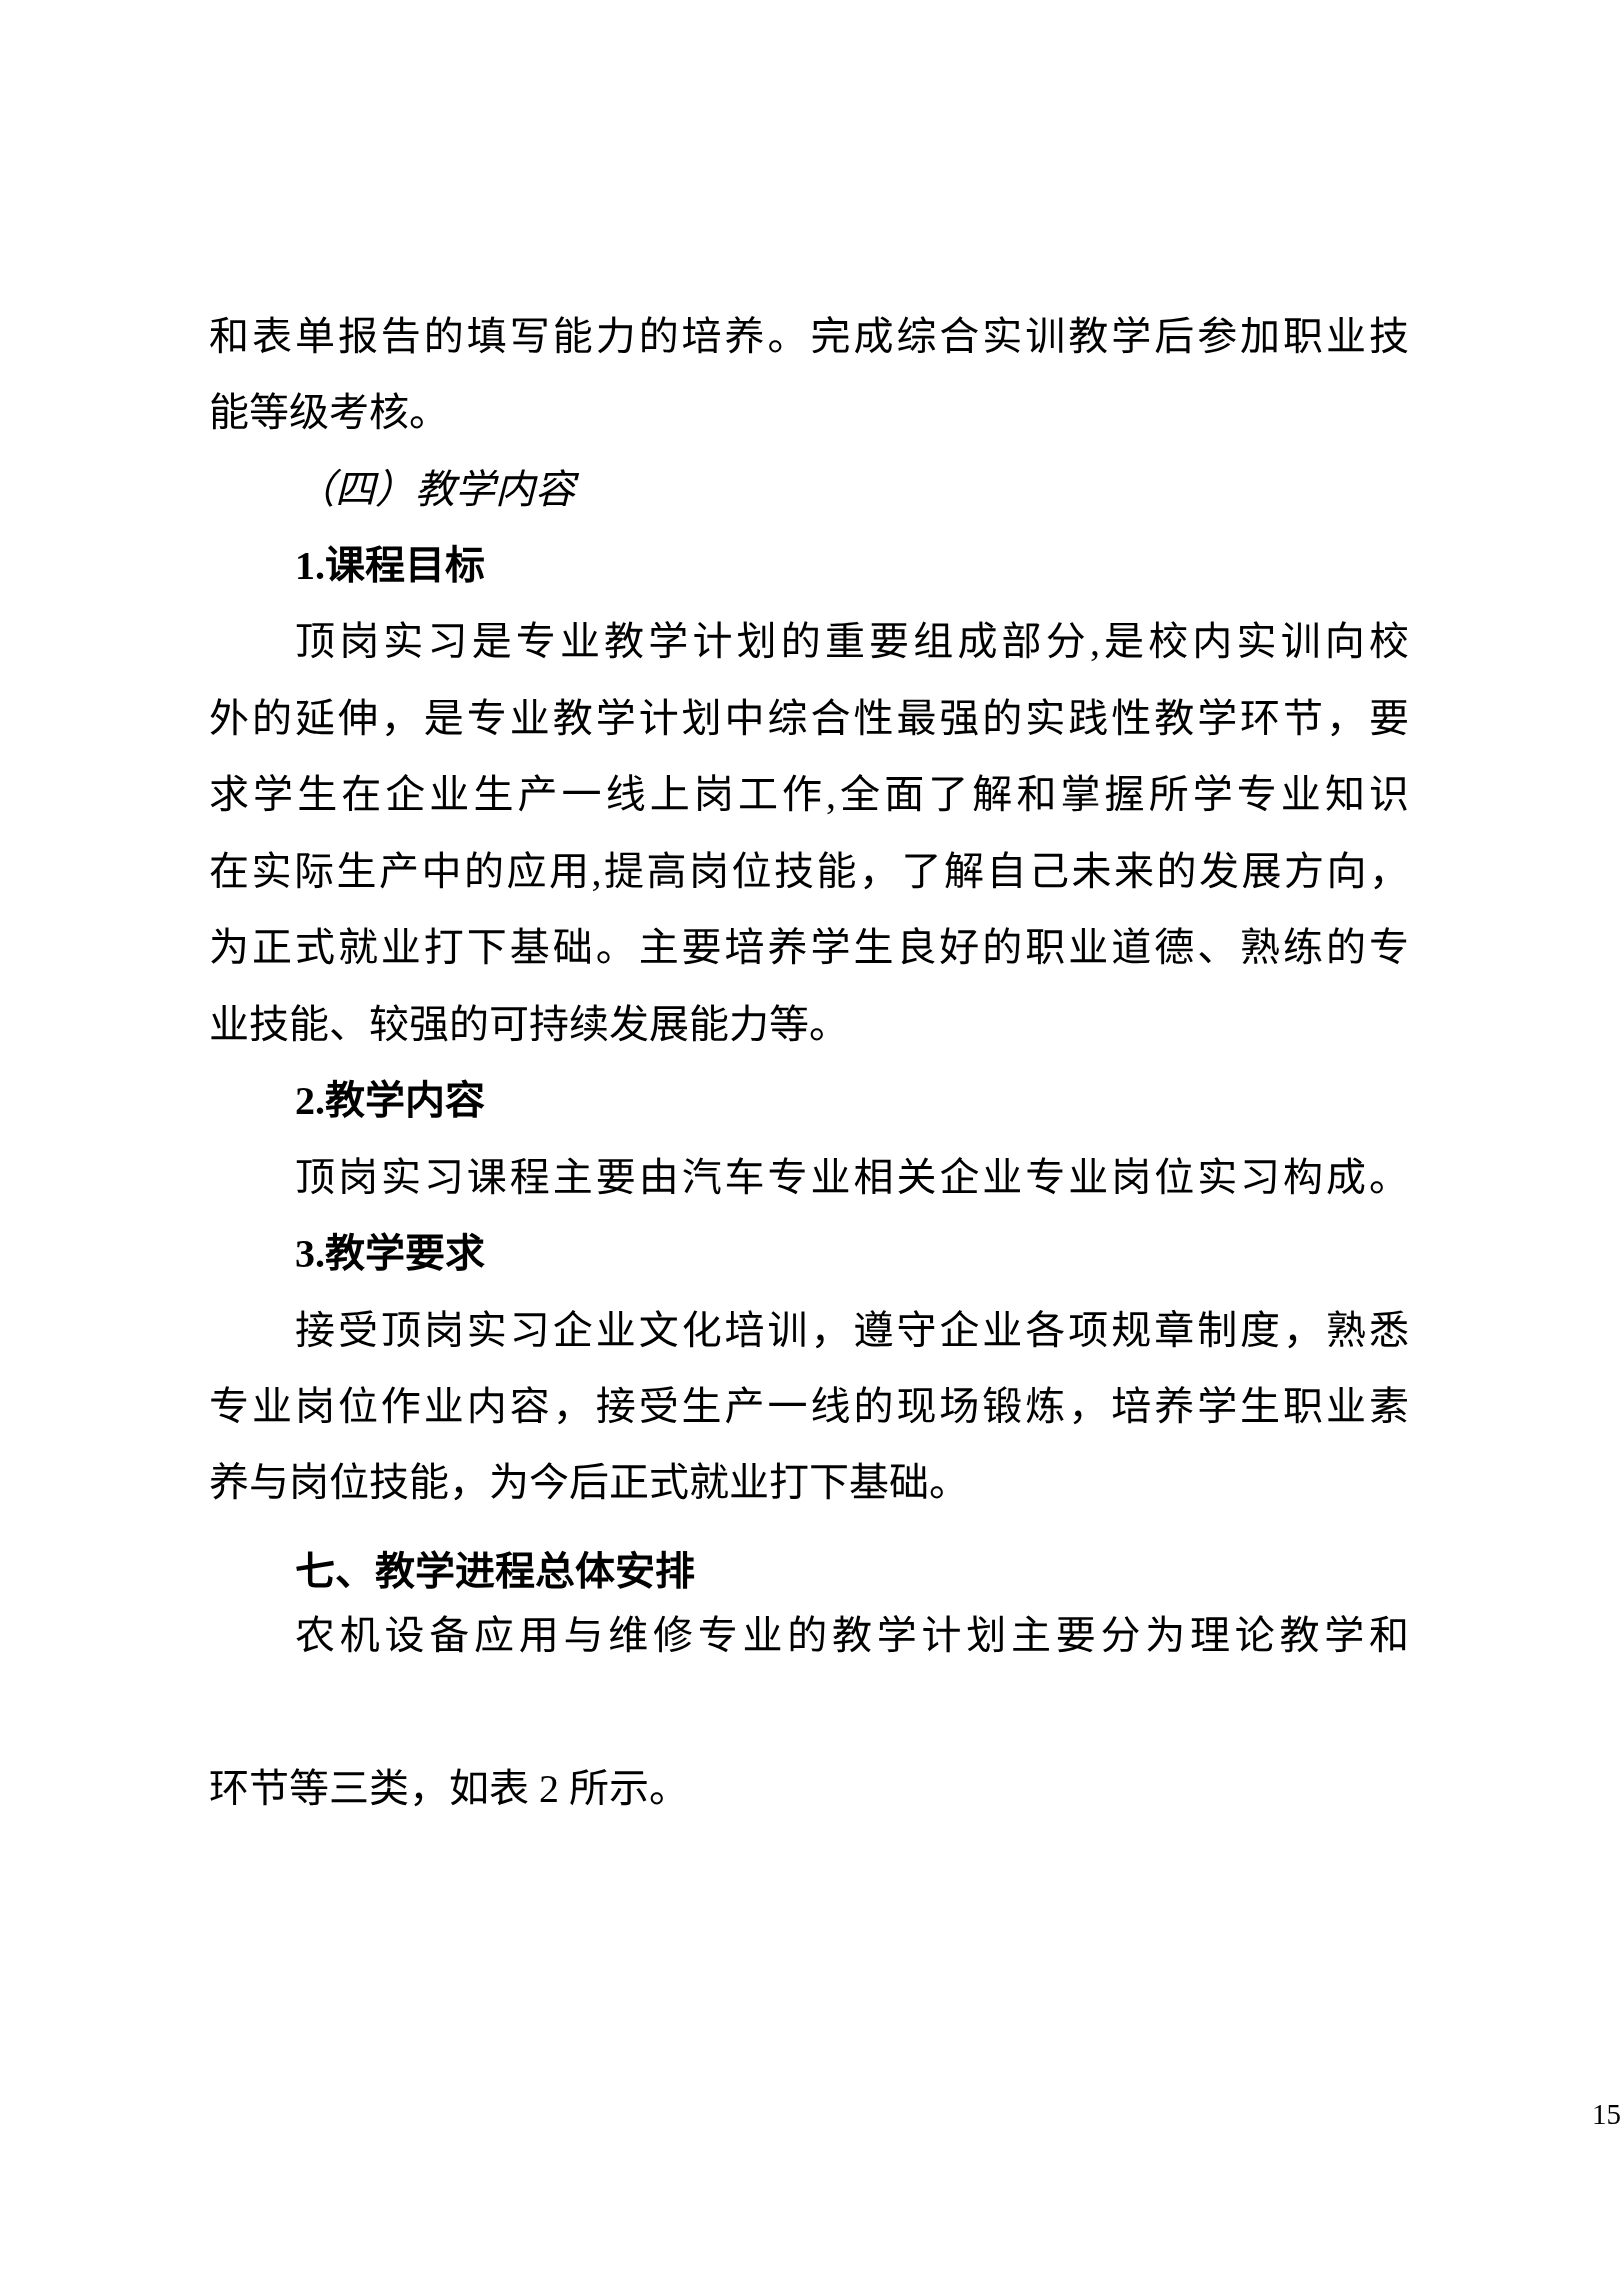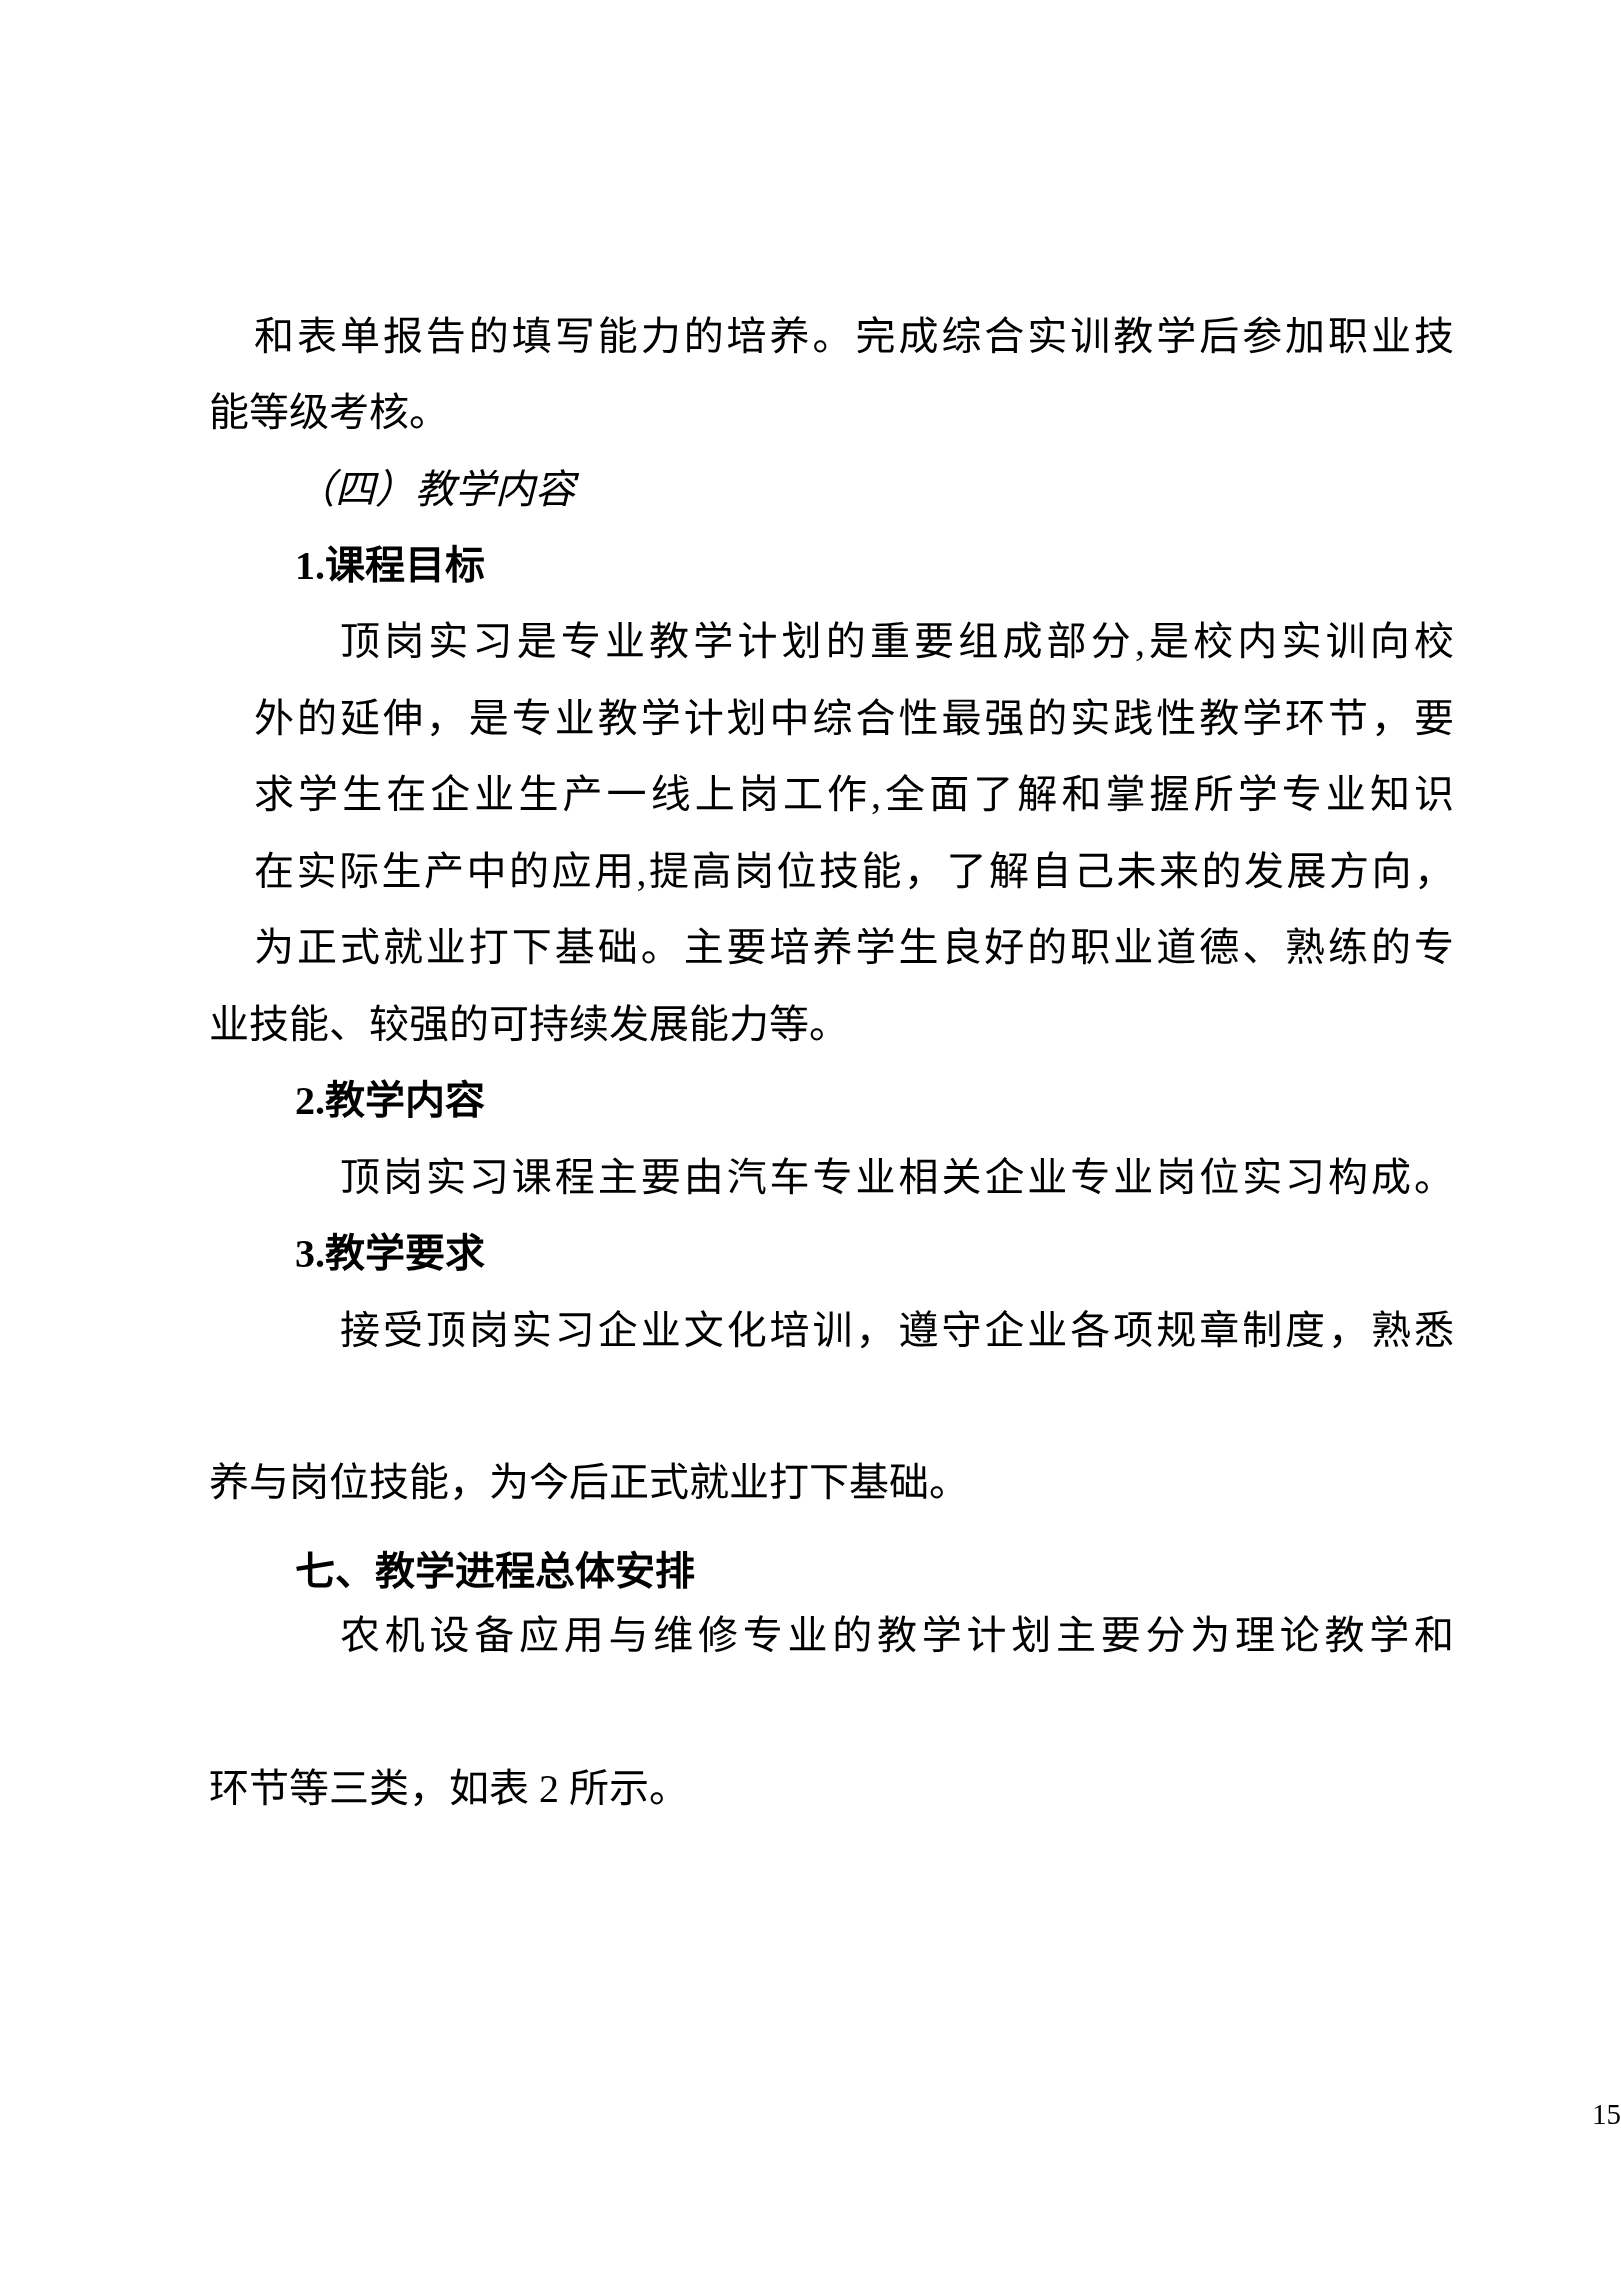--- a/index.html
+++ b/index.html
@@ -22,21 +22,20 @@
     width: 1200px;
     font-size: 40px;
     line-height: 49px;
     white-space: pre-wrap;
   }
   
   .fill {
     text-align: justify;
     text-align-last: justify;
     text-justify: inter-character;
-    margin-left: 45px;
   }
   
   .indent {
     text-indent: 86px;
   }
   
   .kai {
     font-style: italic;
   }
   
@@ -79,20 +78,21 @@
   <div class="line fill" style="top:923px">为正式就业打下基础。主要培养学生良好的职业道德、熟练的专</div>
   <div class="line" style="top:1000px">业技能、较强的可持续发展能力等。</div>
 
   <div class="line indent bold" style="top:1076px">2.教学内容</div>
 
   <div class="line indent fill" style="top:1153px">顶岗实习课程主要由汽车专业相关企业专业岗位实习构成。</div>
 
   <div class="line indent bold" style="top:1229px">3.教学要求</div>
 
   <div class="line indent fill" style="top:1306px">接受顶岗实习企业文化培训，遵守企业各项规章制度，熟悉</div>
+  <div class="line fill" style="top:1382px">专业岗位作业内容，接受生产一线的现场锻炼，培养学生职业素</div>
   <div class="line" style="top:1458px">养与岗位技能，为今后正式就业打下基础。</div>
 
   <div class="line indent hei" style="top:1535px">七、教学进程总体安排</div>
 
   <div class="line indent fill" style="top:1611px">农机设备应用与维修专业的教学计划主要分为理论教学和</div>
   <div class="line" style="top:1764px">环节等三类，如表 2 所示。</div>
 
   <div class="page-number">15</div>
 
 </div>

